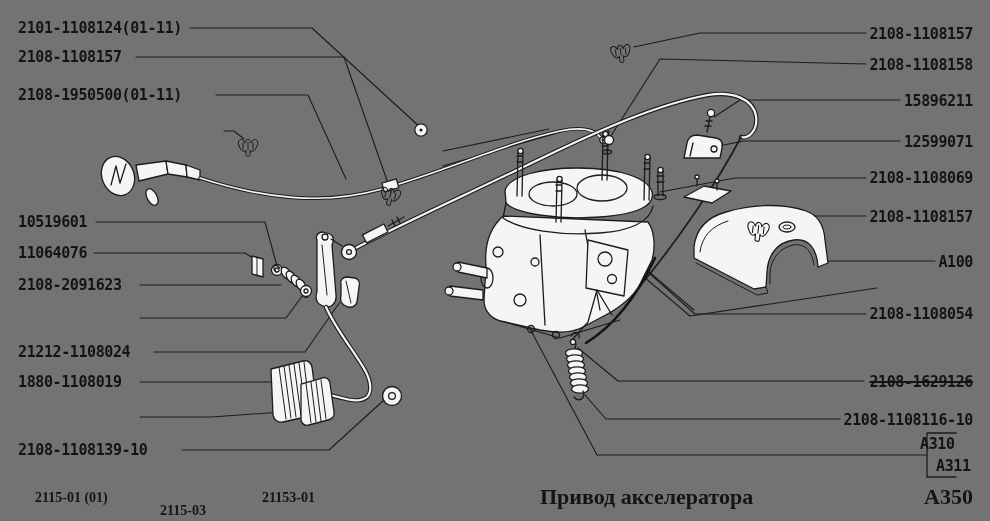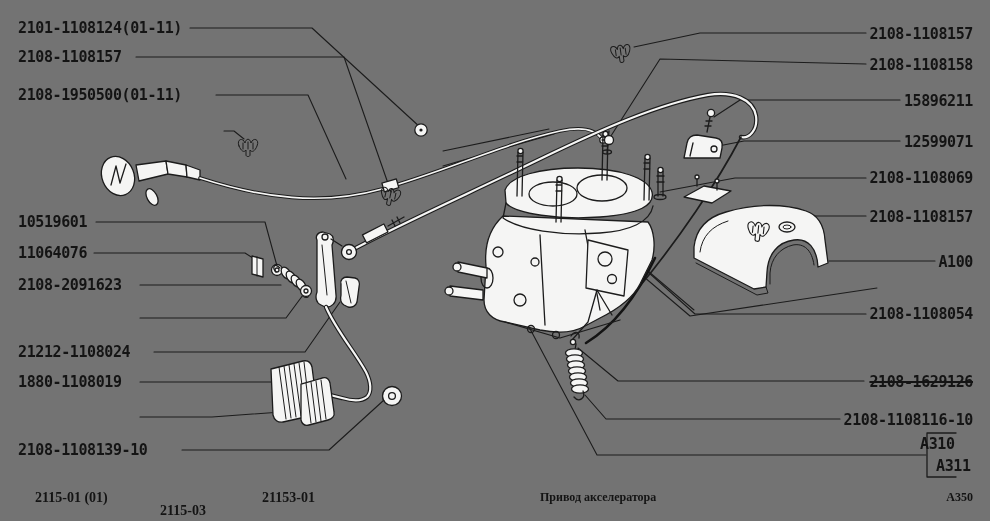--- a/index.html
+++ b/index.html
@@ -23,21 +23,21 @@
     position:absolute;height:20px;line-height:20px;white-space:nowrap;
     font-size:15px;font-weight:600;letter-spacing:-0.4px;color:#141414;
   }
   .plbl.right{text-align:right;right:17px;}
   .struck{text-decoration:line-through;text-decoration-thickness:1.5px;}
   .fnote{
     position:absolute;height:18px;line-height:18px;white-space:nowrap;
     font-family:"Liberation Serif","DejaVu Serif",serif;font-weight:bold;
     font-size:14px;color:#141414;
   }
-  .ftitle{font-size:12px;}
+  .ftitle{font-size:22px;}
 </style>
 </head>
 <body>
 
 <div class="page">
 
   <svg class="art" width="990" height="521" viewBox="0 0 990 521">
     <defs>
       <g id="clipG">
         <path class="ln thin" d="M-9,-2 C-12,-9 -5,-11 -3,-5 C-2,-10 2,-10 3,-5 C5,-11 12,-9 9,-2 C7,3 4,5 2,2 L2,7 C2,9 -2,9 -2,7 L-2,2 C-4,5 -7,3 -9,-2 Z"></path>

